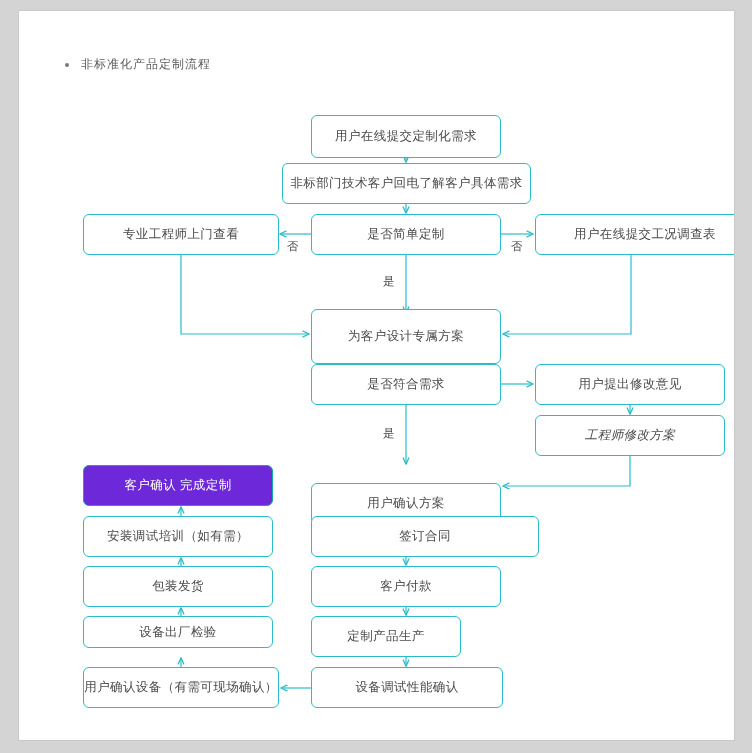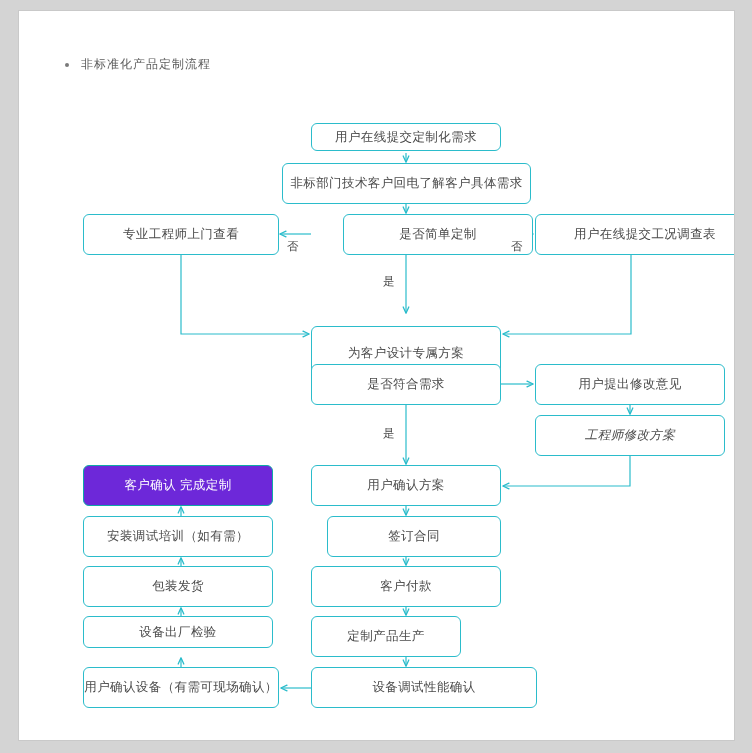--- a/index.html
+++ b/index.html
@@ -147,39 +147,39 @@
         <path d="M162,656 L162,647"></path>
 
         <path d="M162,605 L162,597"></path>
 
         <path d="M162,555 L162,547"></path>
 
         <path d="M162,505 L162,496"></path>
       </g>
     </svg>
 
-    <div class="node" style="left:292px;top:112px;width:190px;height:28px;">用户在线提交定制化需求</div>
+    <div class="node" style="left:292px;top:104px;width:190px;height:43px;">用户在线提交定制化需求</div>
     <div class="node" style="left:263px;top:152px;width:249px;height:41px;">非标部门技术客户回电了解客户具体需求</div>
     <div class="node" style="left:64px;top:203px;width:196px;height:41px;">专业工程师上门查看</div>
-    <div class="node" style="left:292px;top:203px;width:190px;height:41px;margin-left:32px;">是否简单定制</div>
+    <div class="node" style="left:292px;top:203px;width:190px;height:41px;">是否简单定制</div>
     <div class="node" style="left:516px;top:203px;width:220px;height:41px;">用户在线提交工况调查表</div>
-    <div class="node" style="left:292px;top:315px;width:190px;height:55px;">为客户设计专属方案</div>
+    <div class="node" style="left:292px;top:298px;width:190px;height:55px;">为客户设计专属方案</div>
     <div class="node" style="left:292px;top:353px;width:190px;height:41px;">是否符合需求</div>
     <div class="node" style="left:516px;top:353px;width:190px;height:41px;">用户提出修改意见</div>
     <div class="node" style="left:516px;top:404px;width:190px;height:41px;font-style:italic;">工程师修改方案</div>
-    <div class="node" style="left:292px;top:454px;width:190px;height:41px;">用户确认方案</div>
+    <div class="node" style="left:292px;top:472px;width:190px;height:41px;">用户确认方案</div>
     <div class="node filled" style="left:64px;top:454px;width:190px;height:41px;">客户确认 完成定制</div>
     <div class="node" style="left:64px;top:505px;width:190px;height:41px;">安装调试培训（如有需）</div>
-    <div class="node" style="left:308px;top:505px;width:174px;height:41px;">签订合同</div>
+    <div class="node" style="left:292px;top:505px;width:228px;height:41px;">签订合同</div>
     <div class="node" style="left:64px;top:555px;width:190px;height:41px;">包装发货</div>
     <div class="node" style="left:292px;top:555px;width:190px;height:41px;">客户付款</div>
     <div class="node" style="left:64px;top:605px;width:190px;height:32px;">设备出厂检验</div>
     <div class="node" style="left:292px;top:605px;width:150px;height:41px;">定制产品生产</div>
     <div class="node" style="left:64px;top:656px;width:196px;height:41px;">用户确认设备（有需可现场确认）</div>
-    <div class="node" style="left:292px;top:656px;width:226px;height:41px;">设备调试性能确认</div>
+    <div class="node" style="left:292px;top:656px;width:192px;height:41px;">设备调试性能确认</div>
 
     <span class="edge-label" style="left:268px;top:228px;">否</span>
     <span class="edge-label" style="left:492px;top:228px;">否</span>
     <span class="edge-label" style="left:364px;top:263px;">是</span>
     <span class="edge-label" style="left:364px;top:415px;">是</span>
 
   </div>
 </div>
 
 </body></html>

